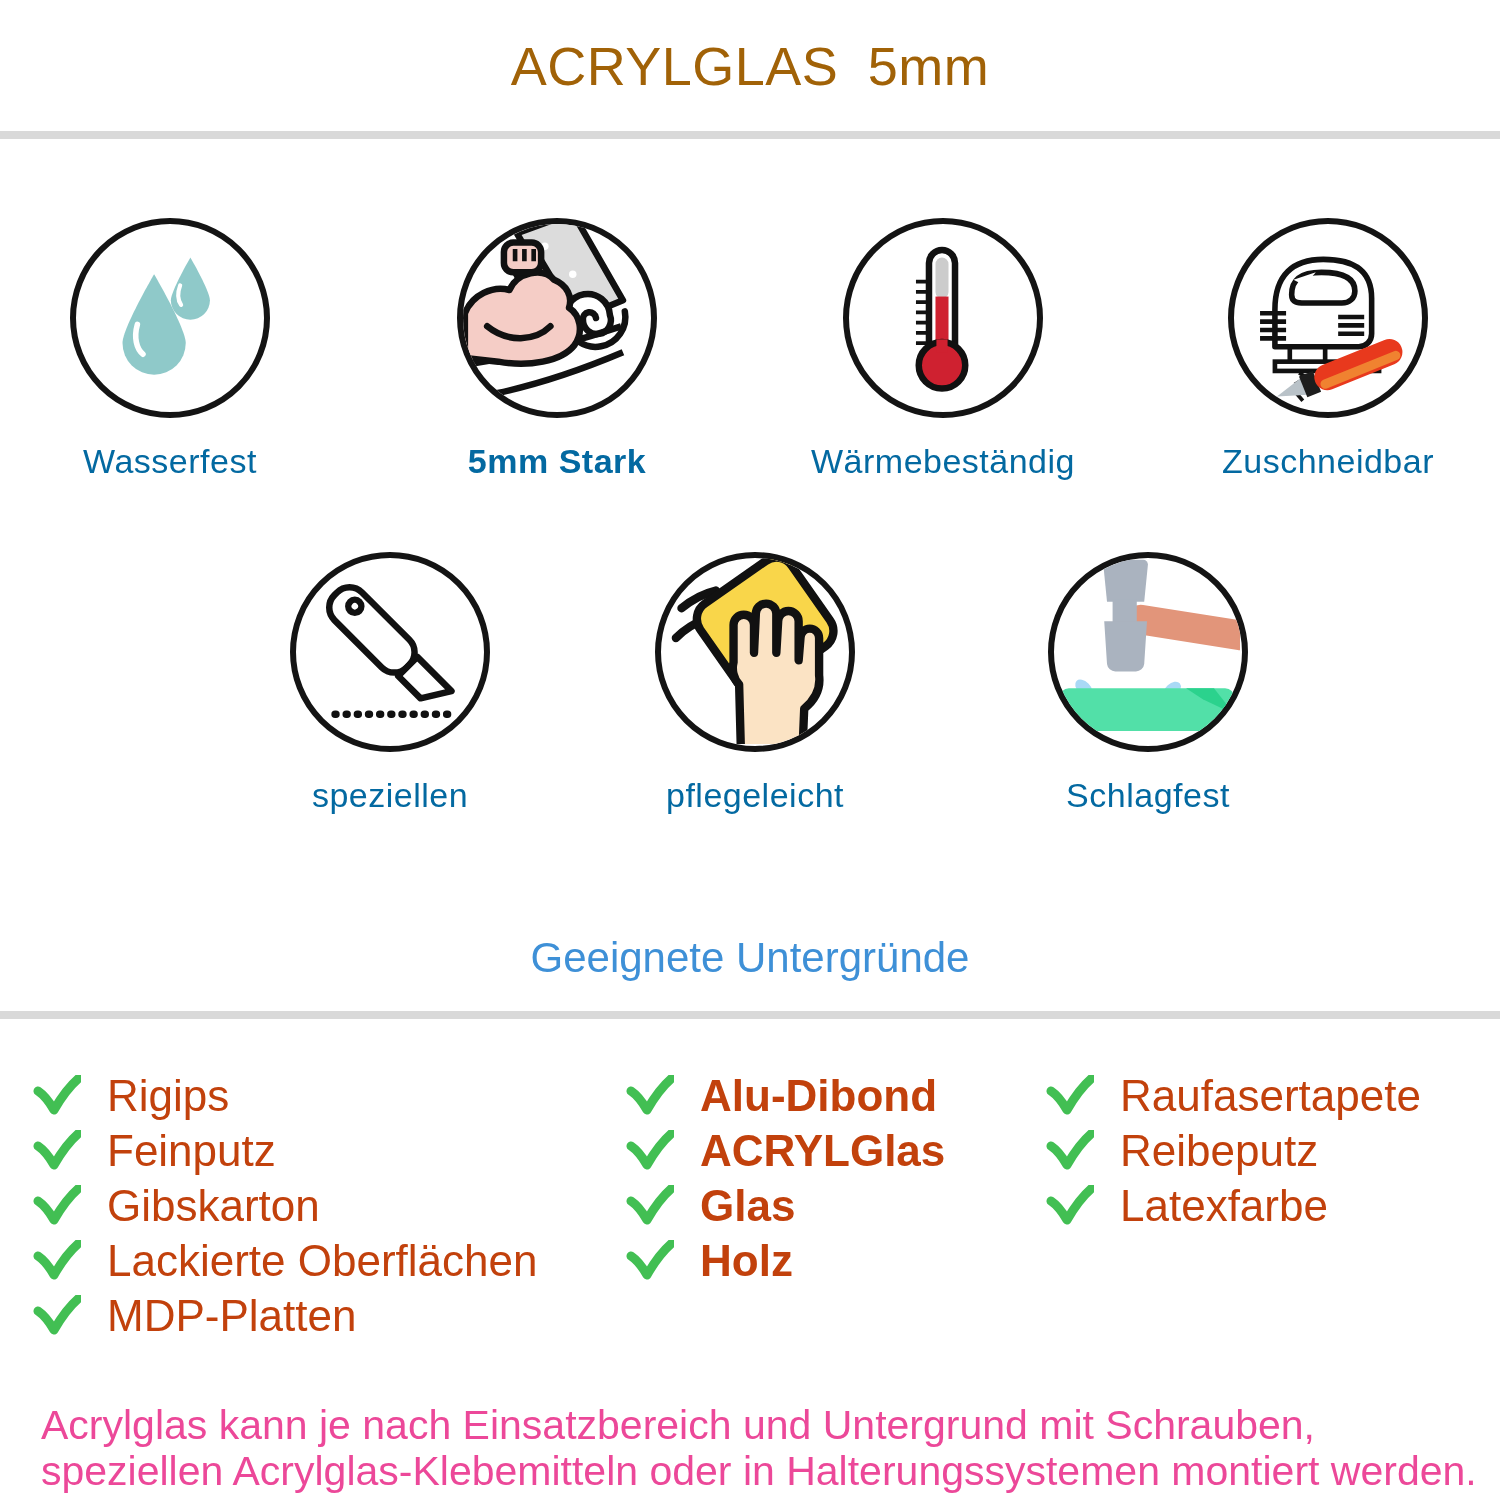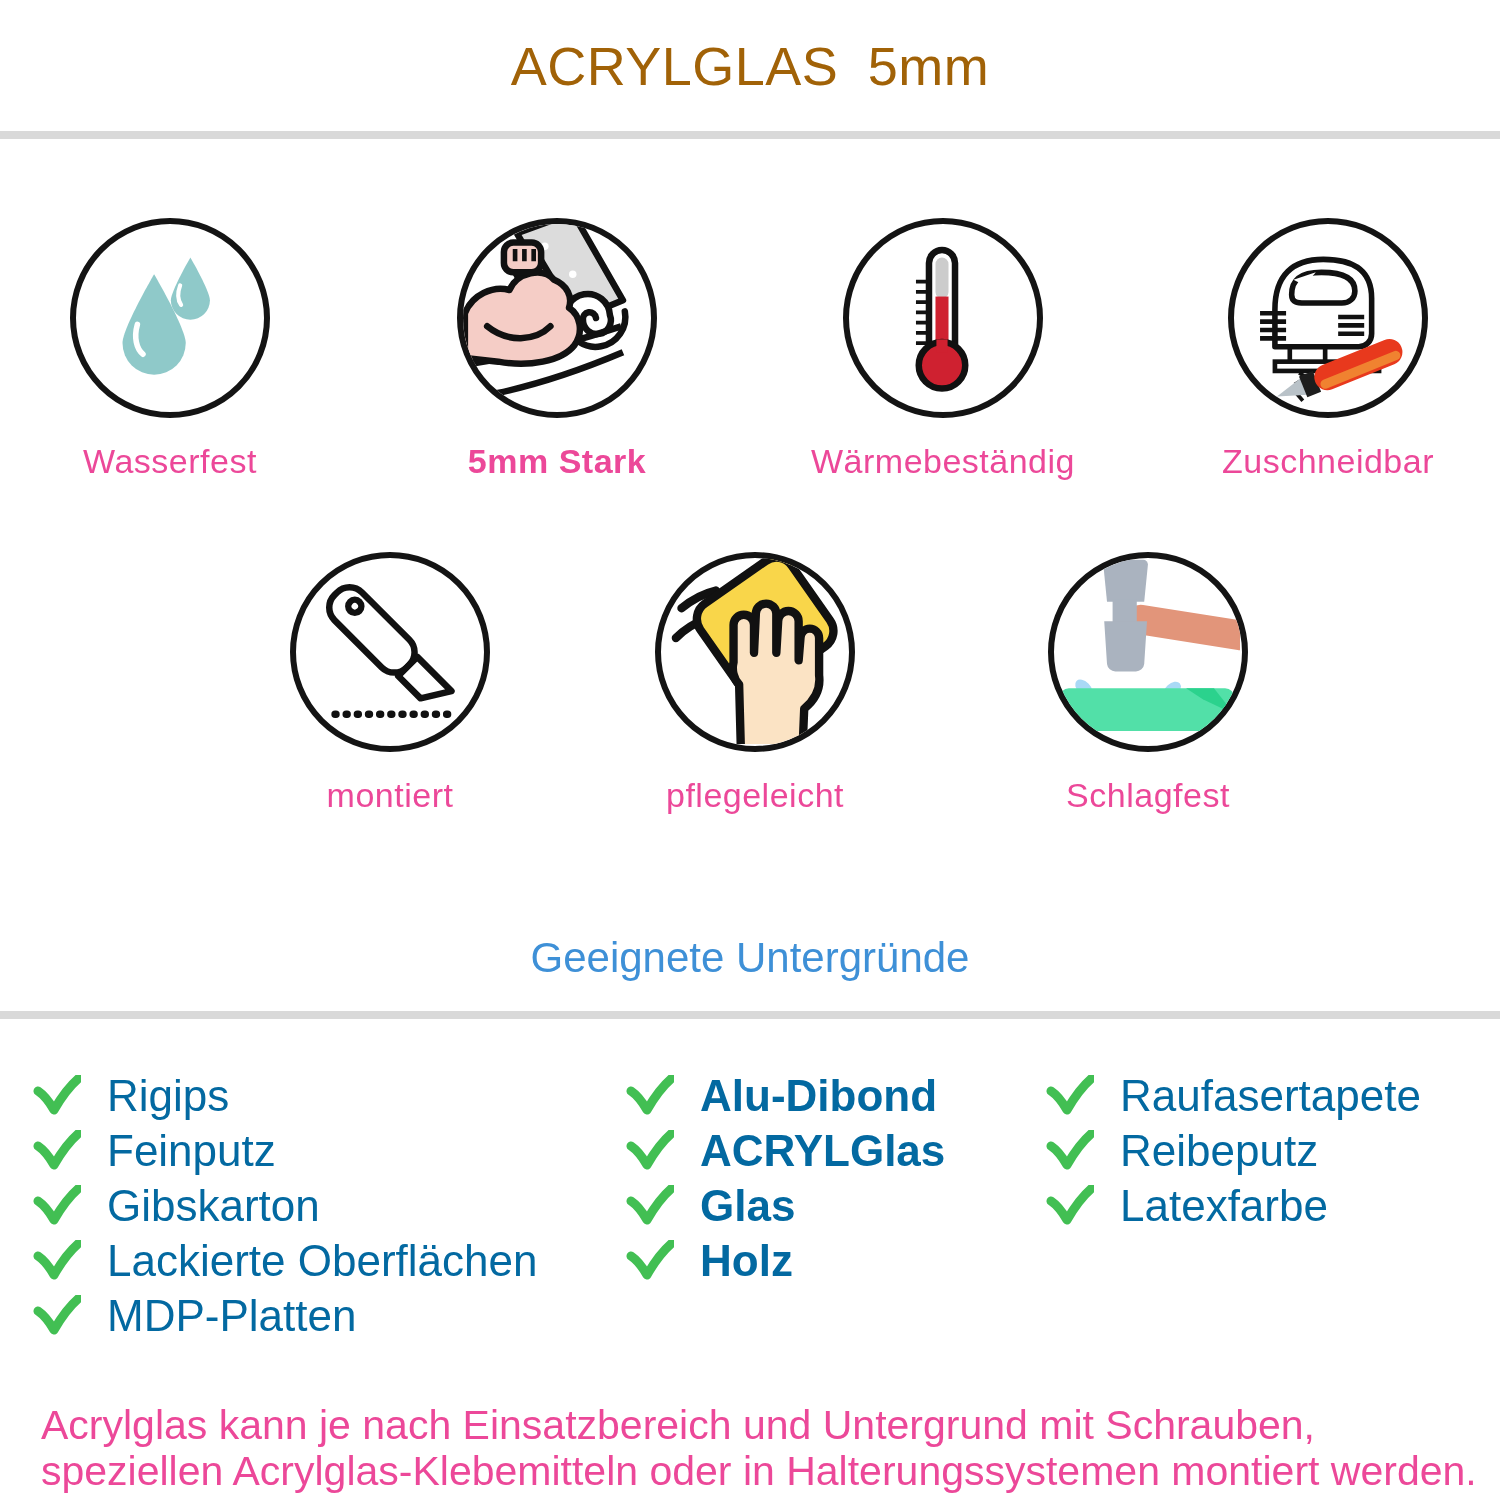--- a/index.html
+++ b/index.html
@@ -11,30 +11,30 @@
   .divider-1{top:131px;}
   .divider-2{top:1011px;}
   .feature{position:absolute;width:320px;text-align:center;}
   .r1{top:218px;}
   .r2{top:552px;}
   .f1{left:10px;}.f2{left:397px;font-weight:bold;}.f3{left:783px;}.f4{left:1168px;}
   .f5{left:230px;}.f6{left:595px;}.f7{left:988px;}
   .circle{width:200px;height:200px;margin:0 auto;border:6px solid #141414;border-radius:50%;
           background:#fff;box-sizing:border-box;overflow:hidden;}
   .circle svg{width:186px;height:186px;display:block;}
-  .feature-label{margin-top:24px;font-size:34px;color:#ec4899;letter-spacing:.5px;}
+  .feature-label{margin-top:24px;font-size:34px;color:#0369a1;letter-spacing:.5px;}
   .subtitle{position:absolute;top:916px;left:0;width:1500px;margin:0;text-align:center;
             font-size:42px;line-height:84px;font-weight:400;color:#3e90d7;}
   .col{position:absolute;top:1068px;}
   .col-1{left:33px;}
   .col-2{left:626px;font-weight:bold;}
   .col-3{left:1046px;}
   .check-row{display:flex;align-items:center;height:55px;}
   .check-row svg{width:48px;height:42px;margin-right:26px;flex:0 0 auto;}
-  .check-row span{font-size:44px;color:#0369a1;white-space:nowrap;}
+  .check-row span{font-size:44px;color:#c2410c;white-space:nowrap;}
   .footer{position:absolute;left:33px;top:1394px;margin:8px;font-size:41px;line-height:46px;
           color:#ec4899;white-space:nowrap;}
 </style>
 </head>
 <body>
 
 <div class="canvas">
 
   <h1 class="title">ACRYLGLAS 5mm</h1>
   <div class="divider divider-1"></div>
@@ -113,21 +113,21 @@
     <div class="circle">
       <svg viewBox="0 0 200 200">
         <g transform="rotate(45 100 100)" stroke="#111" stroke-width="7" fill="#fff" stroke-linejoin="round">
           <rect x="16" y="76" width="110" height="42" rx="19"></rect>
           <path d="M126,83 L178,83 L160,112 L126,112 Z"></path>
           <circle cx="40" cy="92" r="7"></circle>
         </g>
         <path d="M42,168 H164" stroke="#111" stroke-width="8" stroke-dasharray="1,11" stroke-linecap="round"></path>
       </svg>
     </div>
-    <div class="feature-label">montiert</div>
+    <div class="feature-label">speziellen</div>
   </div>
 
   <div class="feature r2 f6">
     <div class="circle">
       <svg viewBox="0 0 200 200">
         <path d="M22,54 C33,45 46,38 59,35" stroke="#111" stroke-width="9" fill="none" stroke-linecap="round"></path>
         <path d="M16,86 C25,77 36,70 47,66" stroke="#111" stroke-width="9" fill="none" stroke-linecap="round"></path>
         <rect x="52" y="16" width="120" height="112" rx="20" transform="rotate(-35 112 72)" fill="#f9d64a" stroke="#111" stroke-width="9"></rect>
         <path d="M86,210 L84,136 C78,130 76,120 78,112 L78,72 a11,11 0 0 1 22,0 L100,102 L102,60 a11,11 0 0 1 22,0 L124,102 L126,68 a11,11 0 0 1 22,0 L148,110 L150,86 a10,10 0 0 1 20,0 L170,126 C172,142 164,154 154,162 L152,210 Z" fill="#fbe3c4" stroke="#111" stroke-width="9" stroke-linejoin="round"></path>
       </svg>

